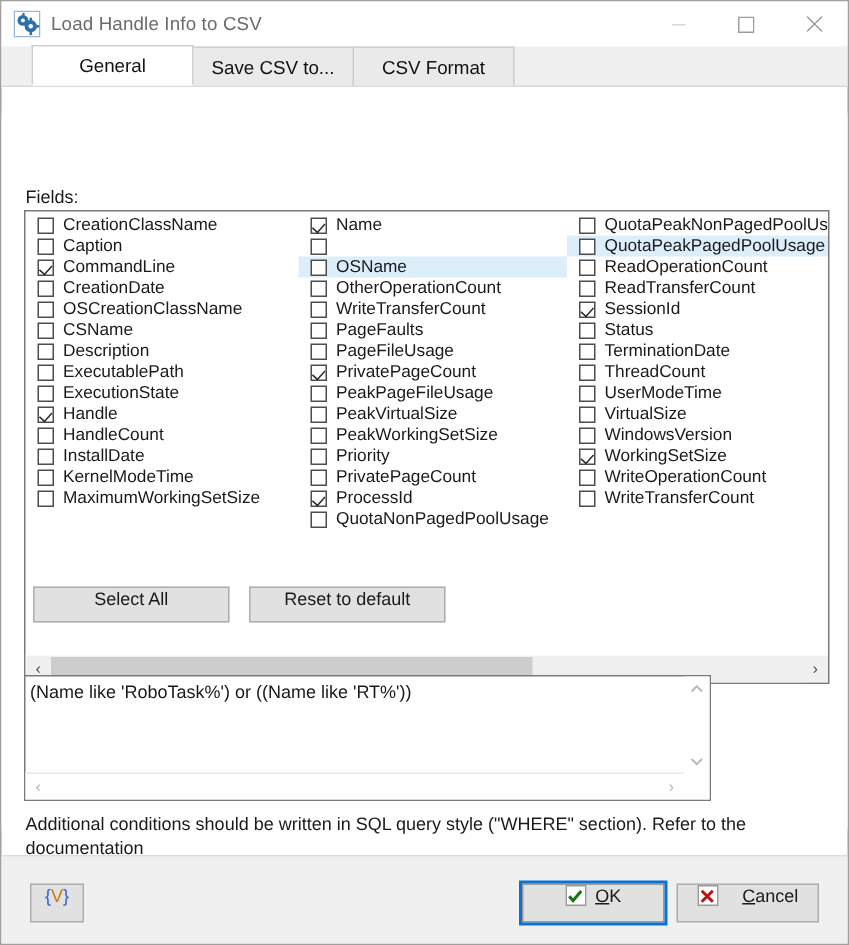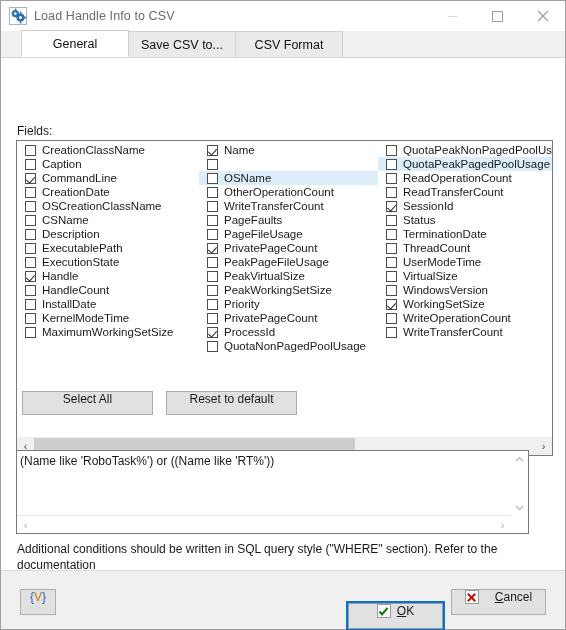--- a/index.html
+++ b/index.html
@@ -230,21 +230,21 @@
     position: absolute;
     left: 16px; top: 374px;
     font-size: 12px;
     margin-top: 22px;
   }
 
   
   .condbox {
     position: absolute;
     left: 15px; top: 392px;
-    width: 513px; height: 84px;
+    width: 458px; height: 84px;
     border: 1px solid #7a7a7a;
     background: #ffffff;
     box-sizing: border-box;
   }
   .cond-text {
     position: absolute;
     left: 3px; top: 3px;
     right: 20px;
     font-size: 12px;
     color: #1a1a1a;
@@ -310,21 +310,20 @@
   .brace { color: #2a62c4; }
   .vee { color: #c47a17; }
   .btn-ok {
     position: absolute;
     left: 347px; top: 588px;
     width: 95px; height: 26px;
     gap: 6px;
     outline: 2px solid #0a72d4;
     outline-offset: 0px;
     border-color: #9a9a9a;
-    margin-top: 14px;
   }
   .btn-cancel {
     position: absolute;
     left: 450px; top: 588px;
     width: 95px; height: 26px;
     gap: 16px;
   }
   .ico-box {
     width: 14px; height: 14px;
     background: #ffffff;

